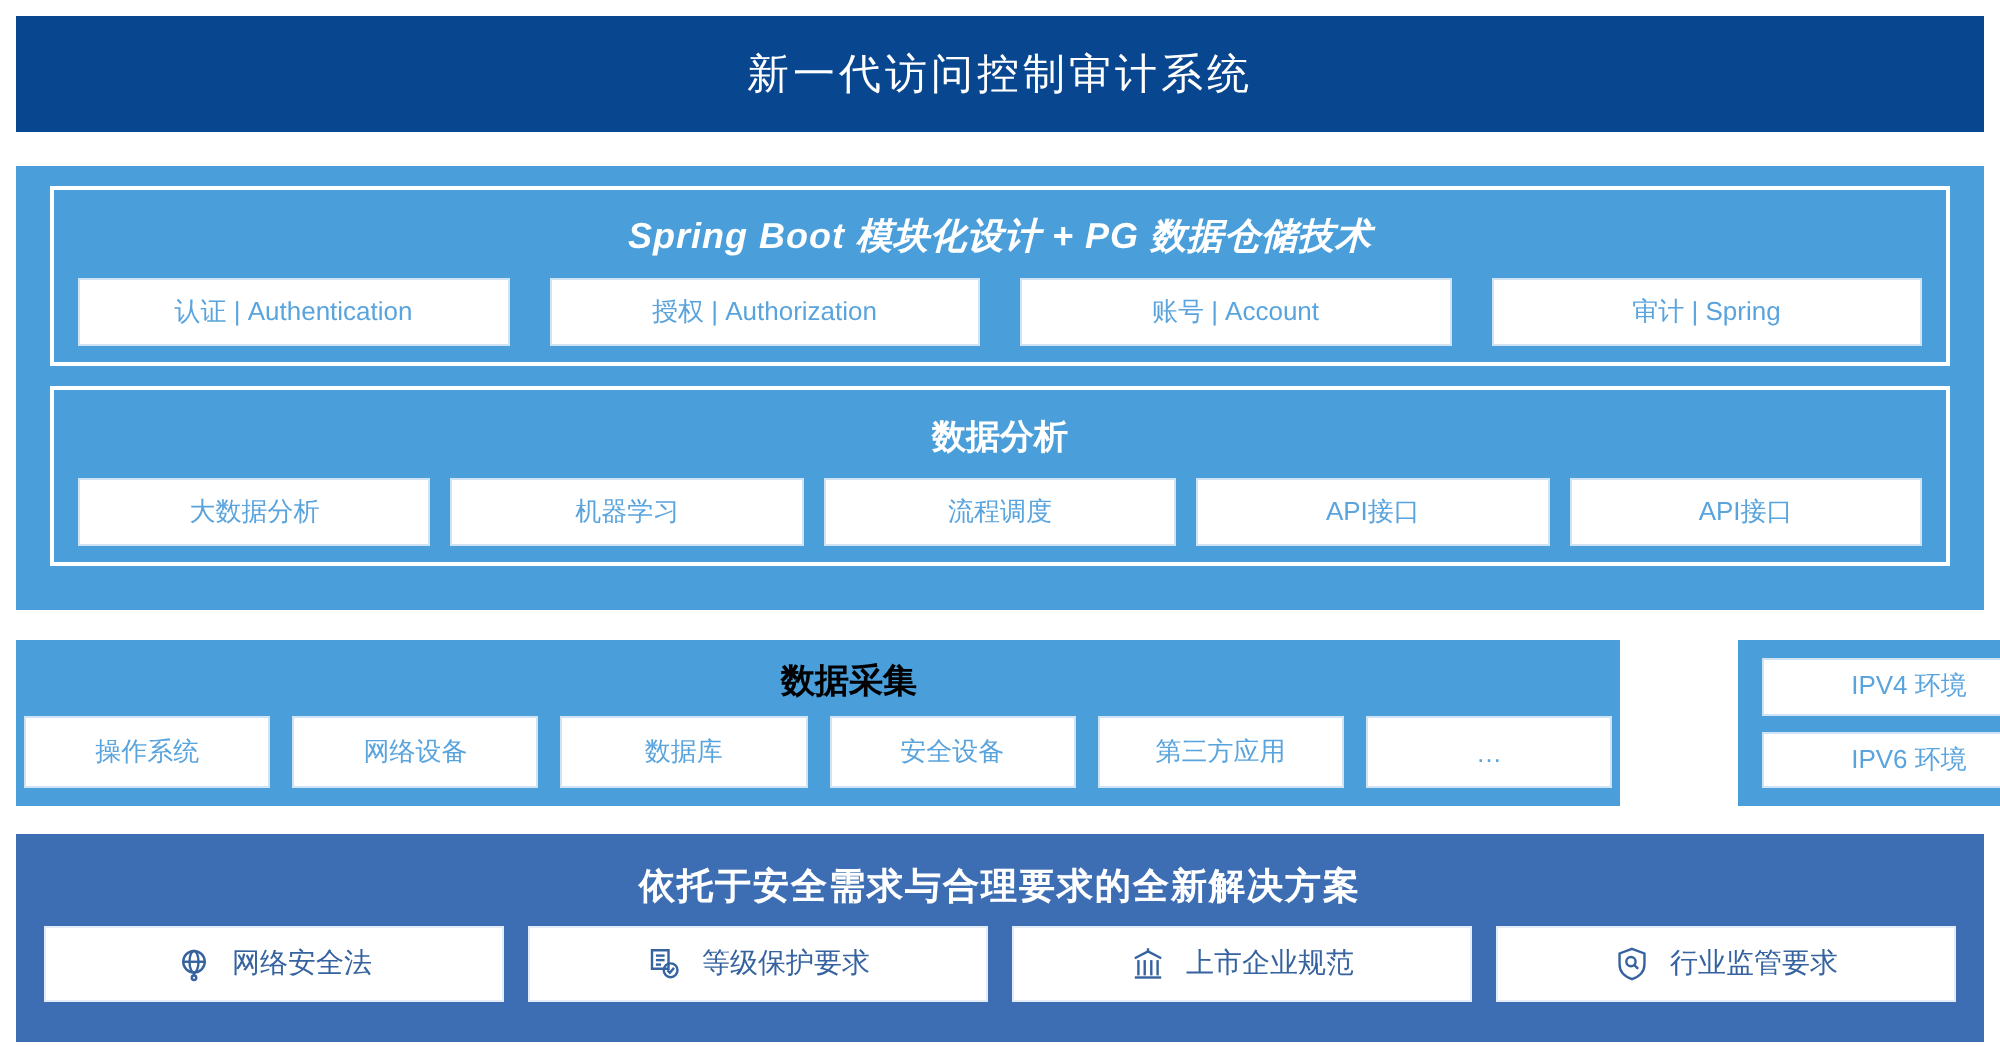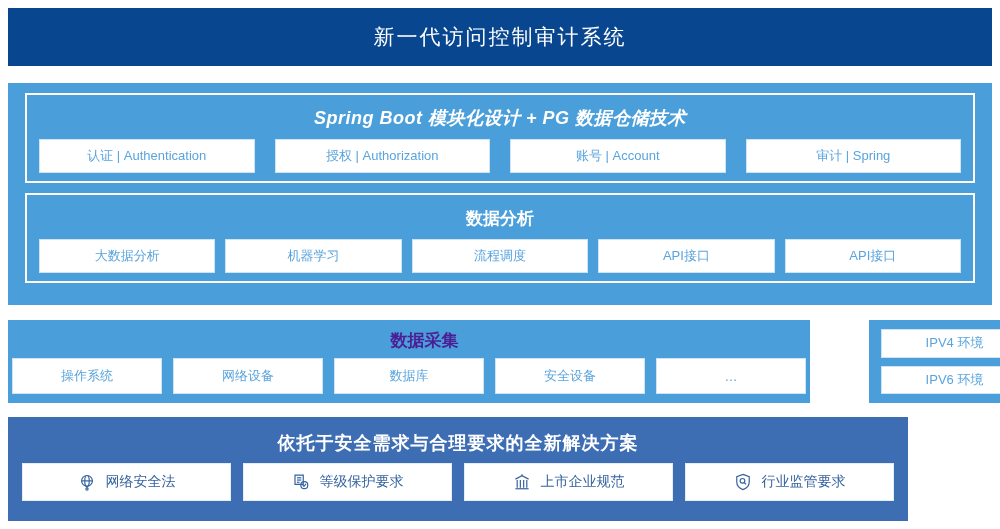--- a/index.html
+++ b/index.html
@@ -64,40 +64,40 @@
 
   
   .group-analysis { left: 17px; top: 110px; width: 950px; height: 90px; padding-left: 47px; }
   .group-analysis .group-title { top: 12px; }
   .group-analysis .chips { top: 44px; justify-content: space-between; }
 
   
   .panel-collect { left: 8px; top: 320px; width: 802px; height: 83px; }
   .panel-collect .collect-title {
     position: absolute; left: 0; top: 9px; width: 100%;
-    text-align: center; color: #4c1d95; font-size: 17px; font-weight: bold; padding-left: 31px;
+    text-align: center; color: #000000; font-size: 17px; font-weight: bold; padding-left: 31px;
   }
   .panel-collect .chips { top: 38px; padding: 0 4px; gap: 11px; }
   .panel-collect .chip { height: 36px; }
 
   
   .panel-ipv {
     left: 821px; top: 320px; width: 171px; height: 83px;
     padding: 9px 12px;
     display: flex; flex-direction: column; gap: 8px; margin-left: 48px;
   }
   .ipv-chip {
     flex: 1 1 0; background: #ffffff; border: 1px solid #cfe3f3;
     color: #5aa4de; font-size: 13px;
     display: flex; align-items: center; justify-content: center;
   }
 
   
   .panel-bottom {
-    left: 8px; top: 417px; width: 900px; height: 104px;
+    left: 8px; top: 417px; width: 984px; height: 104px;
     background: #3d6db3;
   }
   .bottom-title {
     position: absolute; left: 0; top: 14px; width: 100%;
     text-align: center; color: #ffffff; font-size: 18px;
     font-weight: bold; letter-spacing: 1px;
   }
   .panel-bottom .chips { top: 46px; padding: 0 14px; gap: 12px; }
   .panel-bottom .chip {
     height: 38px; color: #36639f; font-size: 14px;
@@ -141,20 +141,21 @@
 
   </div>
 
   <div class="panel panel-collect">
     <div class="collect-title">数据采集</div>
     <div class="chips">
       <div class="chip">操作系统</div>
       <div class="chip">网络设备</div>
       <div class="chip">数据库</div>
       <div class="chip">安全设备</div>
+      <div class="chip">第三方应用</div>
       <div class="chip">…</div>
     </div>
   </div>
 
   <div class="panel panel-ipv">
     <div class="ipv-chip">IPV4 环境</div>
     <div class="ipv-chip">IPV6 环境</div>
   </div>
 
   <div class="panel-bottom panel">

